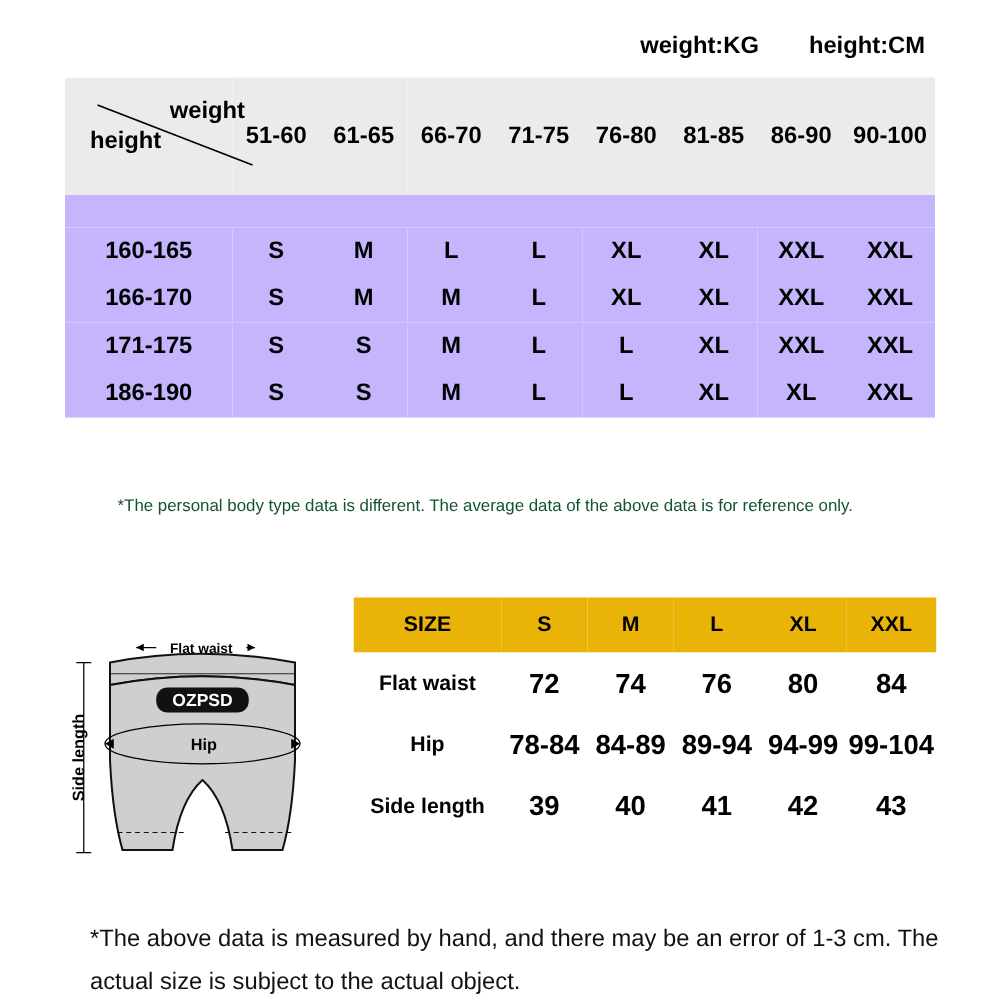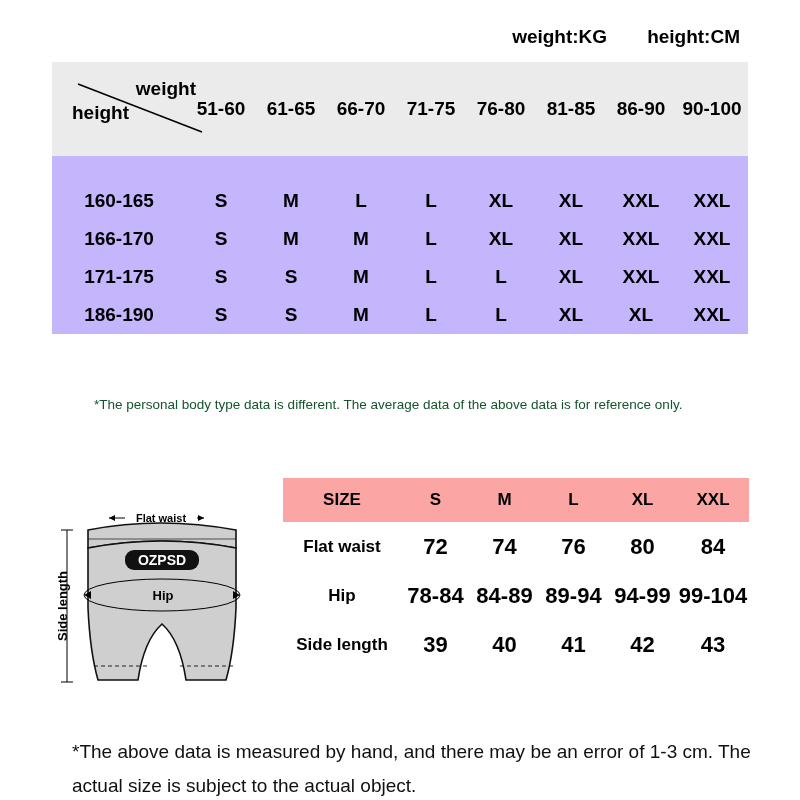--- a/index.html
+++ b/index.html
@@ -121,21 +121,21 @@
     top: 478px;
     left: 283px;
     width: 465px;
   }
   .chart2 table {
     border-collapse: collapse;
     width: 100%;
     table-layout: fixed;
   }
   .chart2 thead td {
-    background: #fca5a5;
+    background: #eab308;
     height: 42px;
     text-align: center;
     vertical-align: middle;
     font-size: 17px;
     font-weight: bold;
   }
   .chart2 tbody td {
     height: 47px;
     text-align: center;
     vertical-align: middle;

